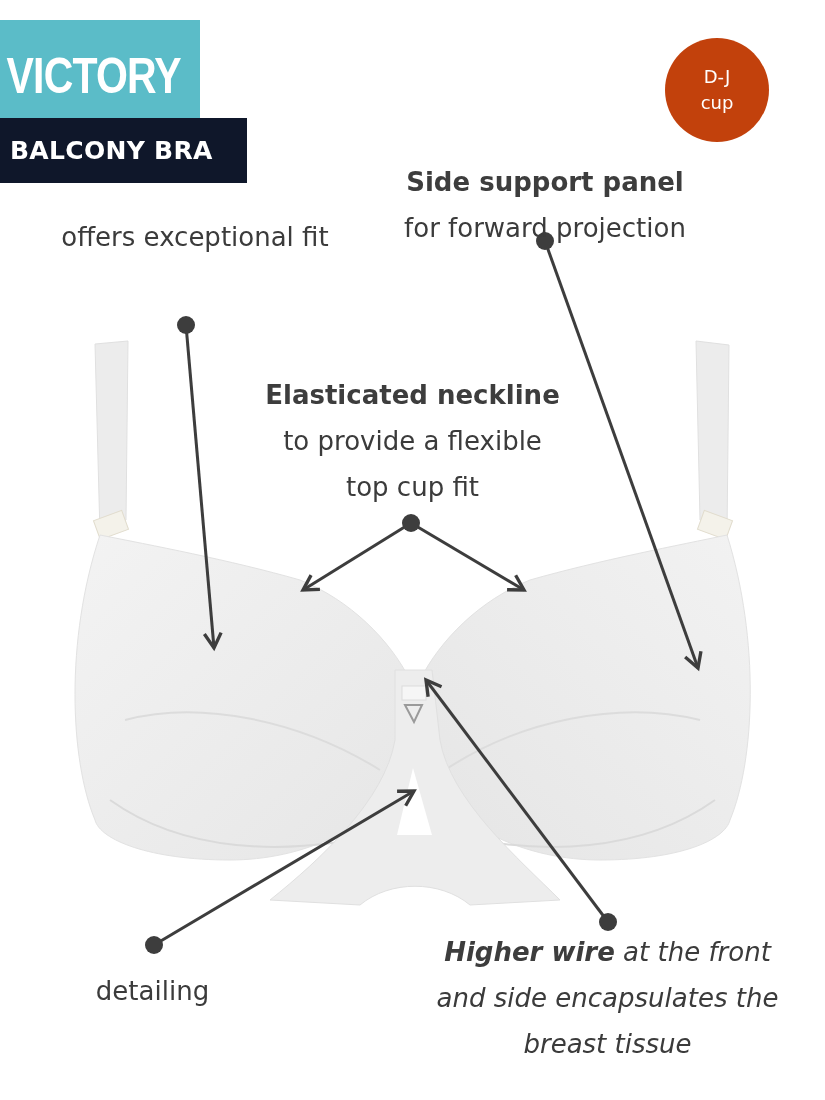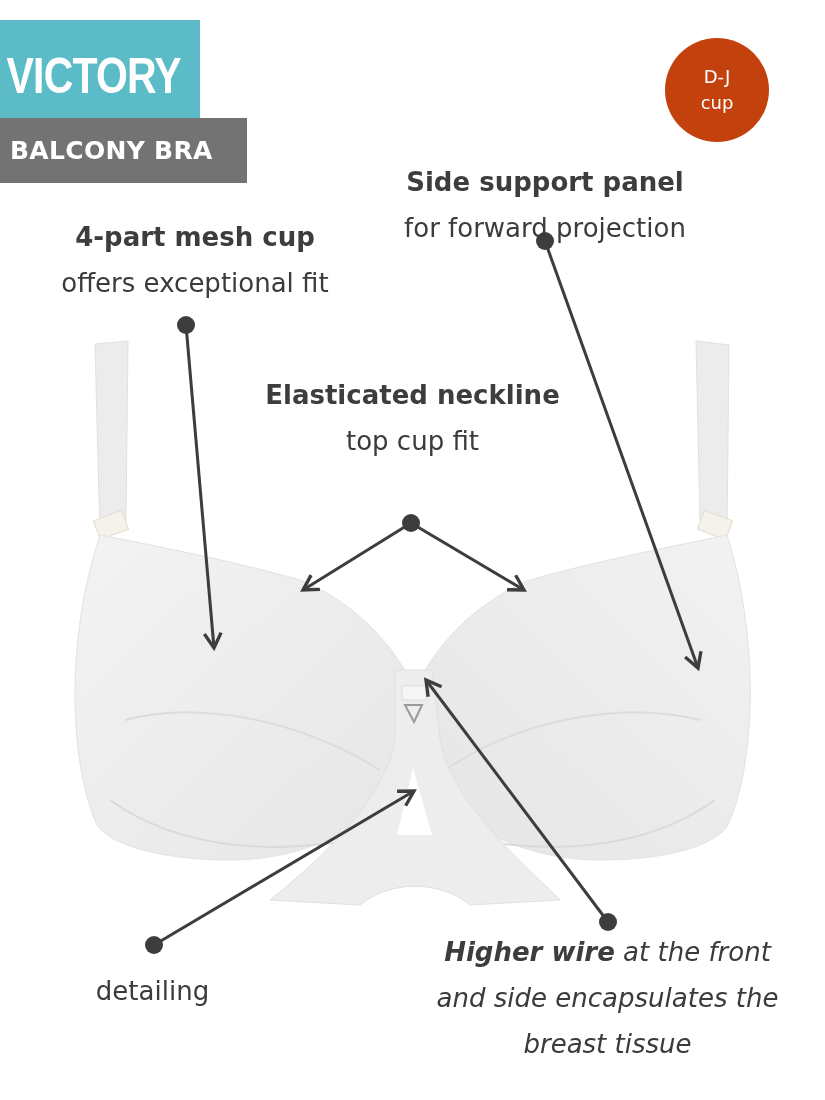--- a/index.html
+++ b/index.html
@@ -4,21 +4,21 @@
 <style>
   html, body { margin:0; padding:0; background:#ffffff; }
   body { width:825px; height:1100px; position:relative; overflow:hidden;
          font-family:"DejaVu Sans", sans-serif; color:#3d3d3d; }
   .abs { position:absolute; }
   .title-box { left:0; top:20px; width:200px; height:112px; background:#5bbcc8;
                display:flex; align-items:center; }
   .title-text { color:#fff; font-family:"Liberation Sans", sans-serif; font-weight:bold;
                 font-size:50px; letter-spacing:-1px; padding-left:8px; transform:scaleX(0.82);
                 transform-origin:left center; }
-  .sub-box { left:0; top:118px; width:247px; height:65px; background:#737373;
+  .sub-box { left:0; top:118px; width:247px; height:65px; background:#0f172a;
              display:flex; align-items:center; }
   .sub-text { color:#fff; font-size:25px; font-weight:bold; padding-left:10px; letter-spacing:0.3px; }
   .badge { left:665px; top:38px; width:104px; height:104px; border-radius:50%;
            background:#c2410c; color:#fff; display:flex; flex-direction:column;
            align-items:center; justify-content:center; font-size:18px; line-height:26px; }
   .callout { text-align:center; font-size:26px; line-height:46px; color:#3b3b3b; }
   .callout b { font-weight:bold; color:#3d3d3d; }
   svg.graphics { position:absolute; left:0; top:0; }
 </style>
 </head>
@@ -93,26 +93,26 @@
     <circle cx="608" cy="922" r="9"></circle>
   </g>
 </svg>
 
 <div class="abs callout" style="left:370px; top:135px; width:350px;margin-top:24px;">
   <div><b>Side support panel</b></div>
   <div>for forward projection</div>
 </div>
 
 <div class="abs callout" style="left:30px; top:214px; width:330px;">
-  <div><b>4-part mesh cup</b></div>
   <div>offers exceptional fit</div>
 </div>
 
 <div class="abs callout" style="left:245px; top:372px; width:335px;">
   <div><b>Elasticated neckline</b></div>
+  <div>to provide a flexible</div>
   <div>top cup fit</div>
 </div>
 
 <div class="abs callout" style="left:30px; top:968px; width:245px;">
   <div>detailing</div>
 </div>
 
 <div class="abs callout" style="left:400px; top:929px; width:415px;font-style:italic;">
   <div><b>Higher wire</b><span> at the front</span></div>
   <div>and side encapsulates the</div>

